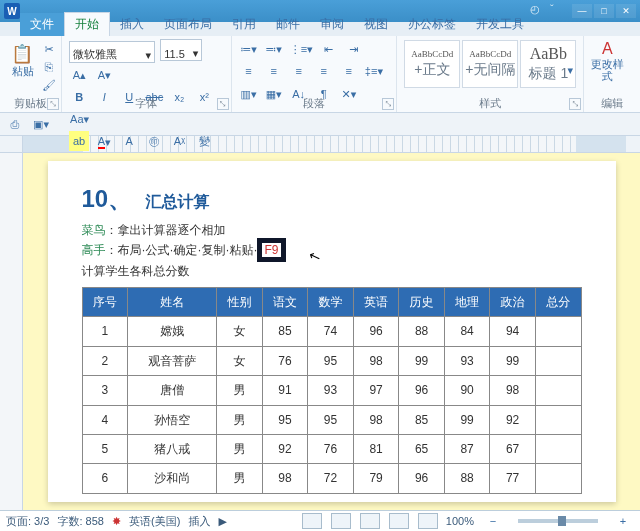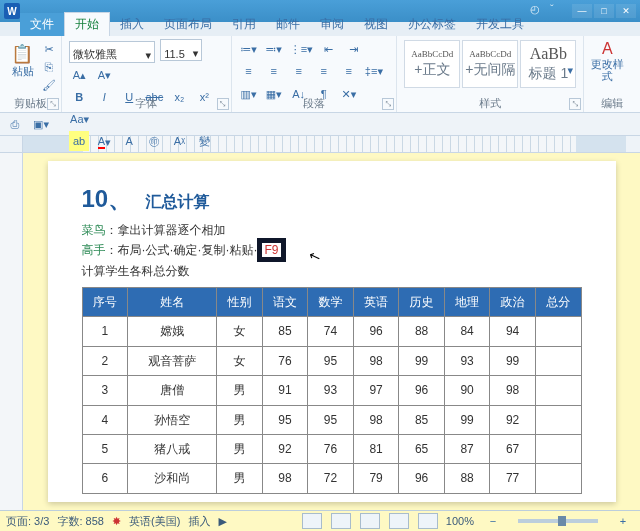--- a/index.html
+++ b/index.html
@@ -40,21 +40,21 @@
 
 .hnum{font-size:24px;font-weight:bold;color:#1f5a9a}
 .htxt{font-size:16px;font-weight:bold;color:#1f5a9a;margin-left:10px}
 .lbl-g{color:#2e8b57}
 .lbl-g::after{content:""}
 .redbox{border:5px solid #0f172a;color:#c33;padding:0 2px}
 table.dat{border-collapse:collapse;width:100%;margin:6px 0 18px}
 table.dat th,table.dat td{border:1px solid #888;text-align:center;padding:4px 0;font-size:12px}
 table.dat th{background:#2e6cb3;color:#fff;font-weight:normal}
 
-#status{height:20px;background:#fef9c3;border-top:1px solid #bccedc;display:flex;align-items:center;font-size:11px;color:#3a5a7a;padding:0 6px;gap:8px}
+#status{height:20px;background:#ffffff;border-top:1px solid #bccedc;display:flex;align-items:center;font-size:11px;color:#3a5a7a;padding:0 6px;gap:8px}
 #status .spacer{flex:1}
 .viewbtn{width:18px;height:14px;border:1px solid #a8bccc;background:#eef4f9;margin-left:1px}
 #zoomtrack{width:80px;height:4px;background:#bccedc;position:relative;margin:0 6px}
 #zoomtrack .thumb{position:absolute;top:-3px;left:50%;width:8px;height:10px;background:#6a8aa8}
 
 #docscroll::-webkit-scrollbar{width:14px;height:14px}
 #docscroll::-webkit-scrollbar-track{background:#e6eef5}
 #docscroll::-webkit-scrollbar-thumb{background:#bccedc;border:1px solid #a8bccc}
 .cursor{display:inline-block;transform:rotate(-20deg);font-size:14px;color:#000;position:absolute}
 </style>

